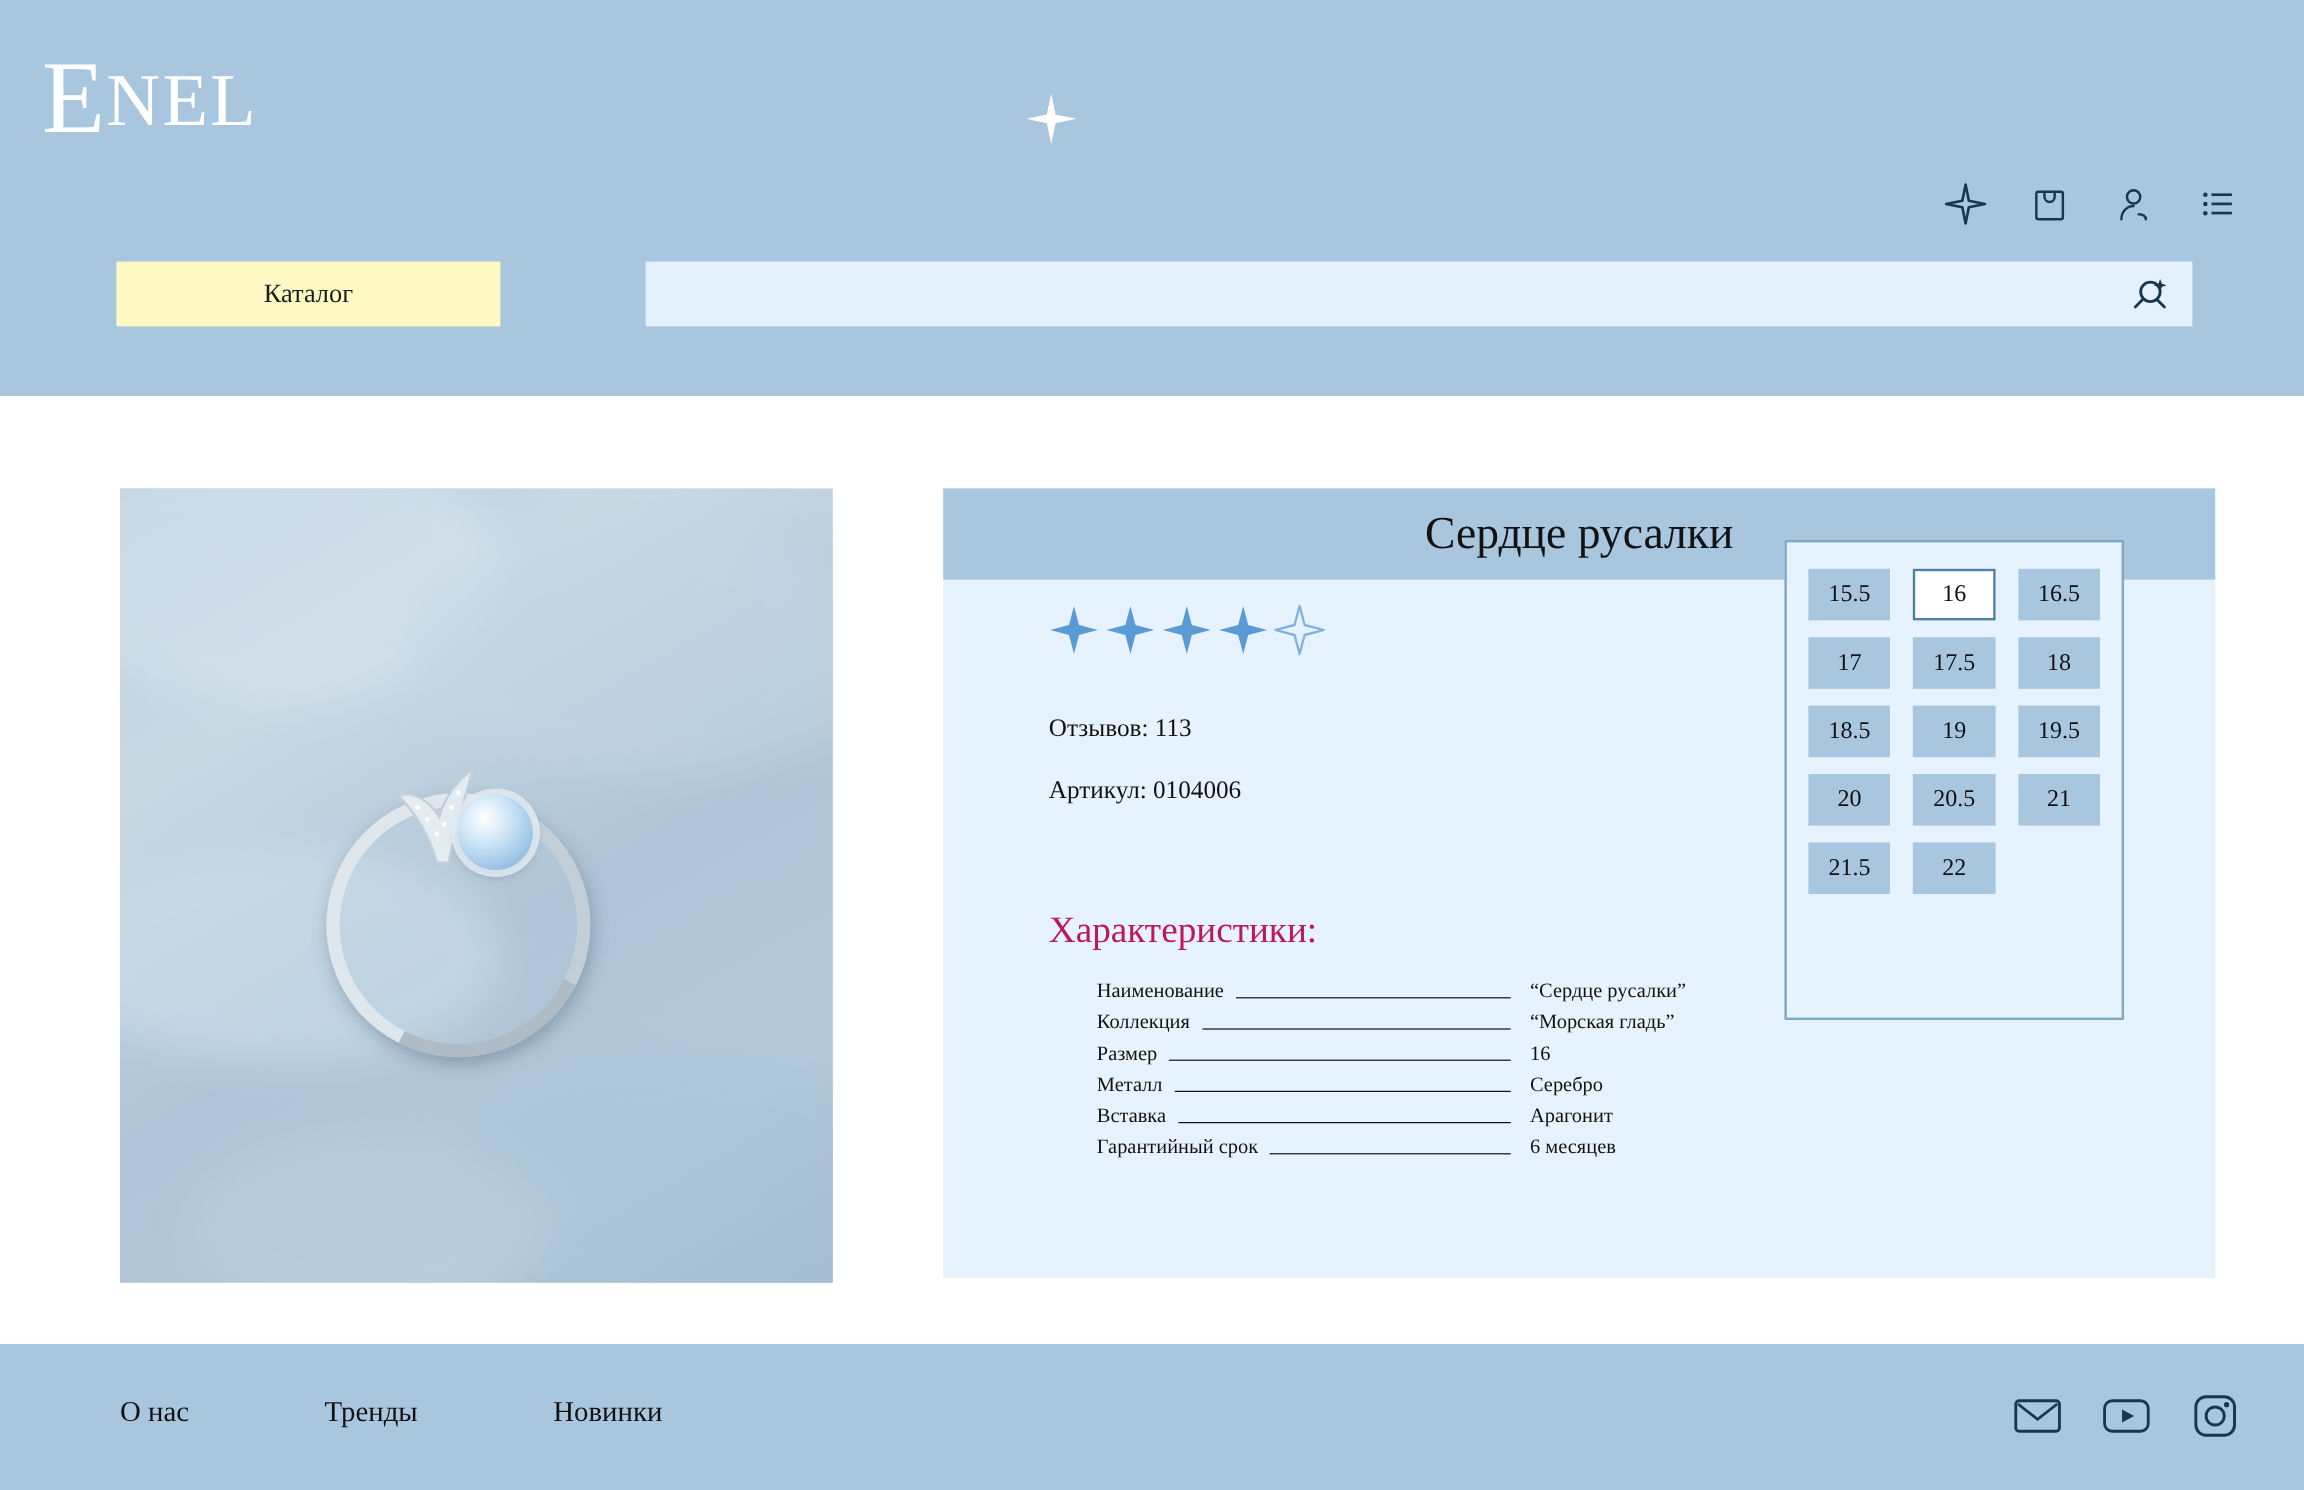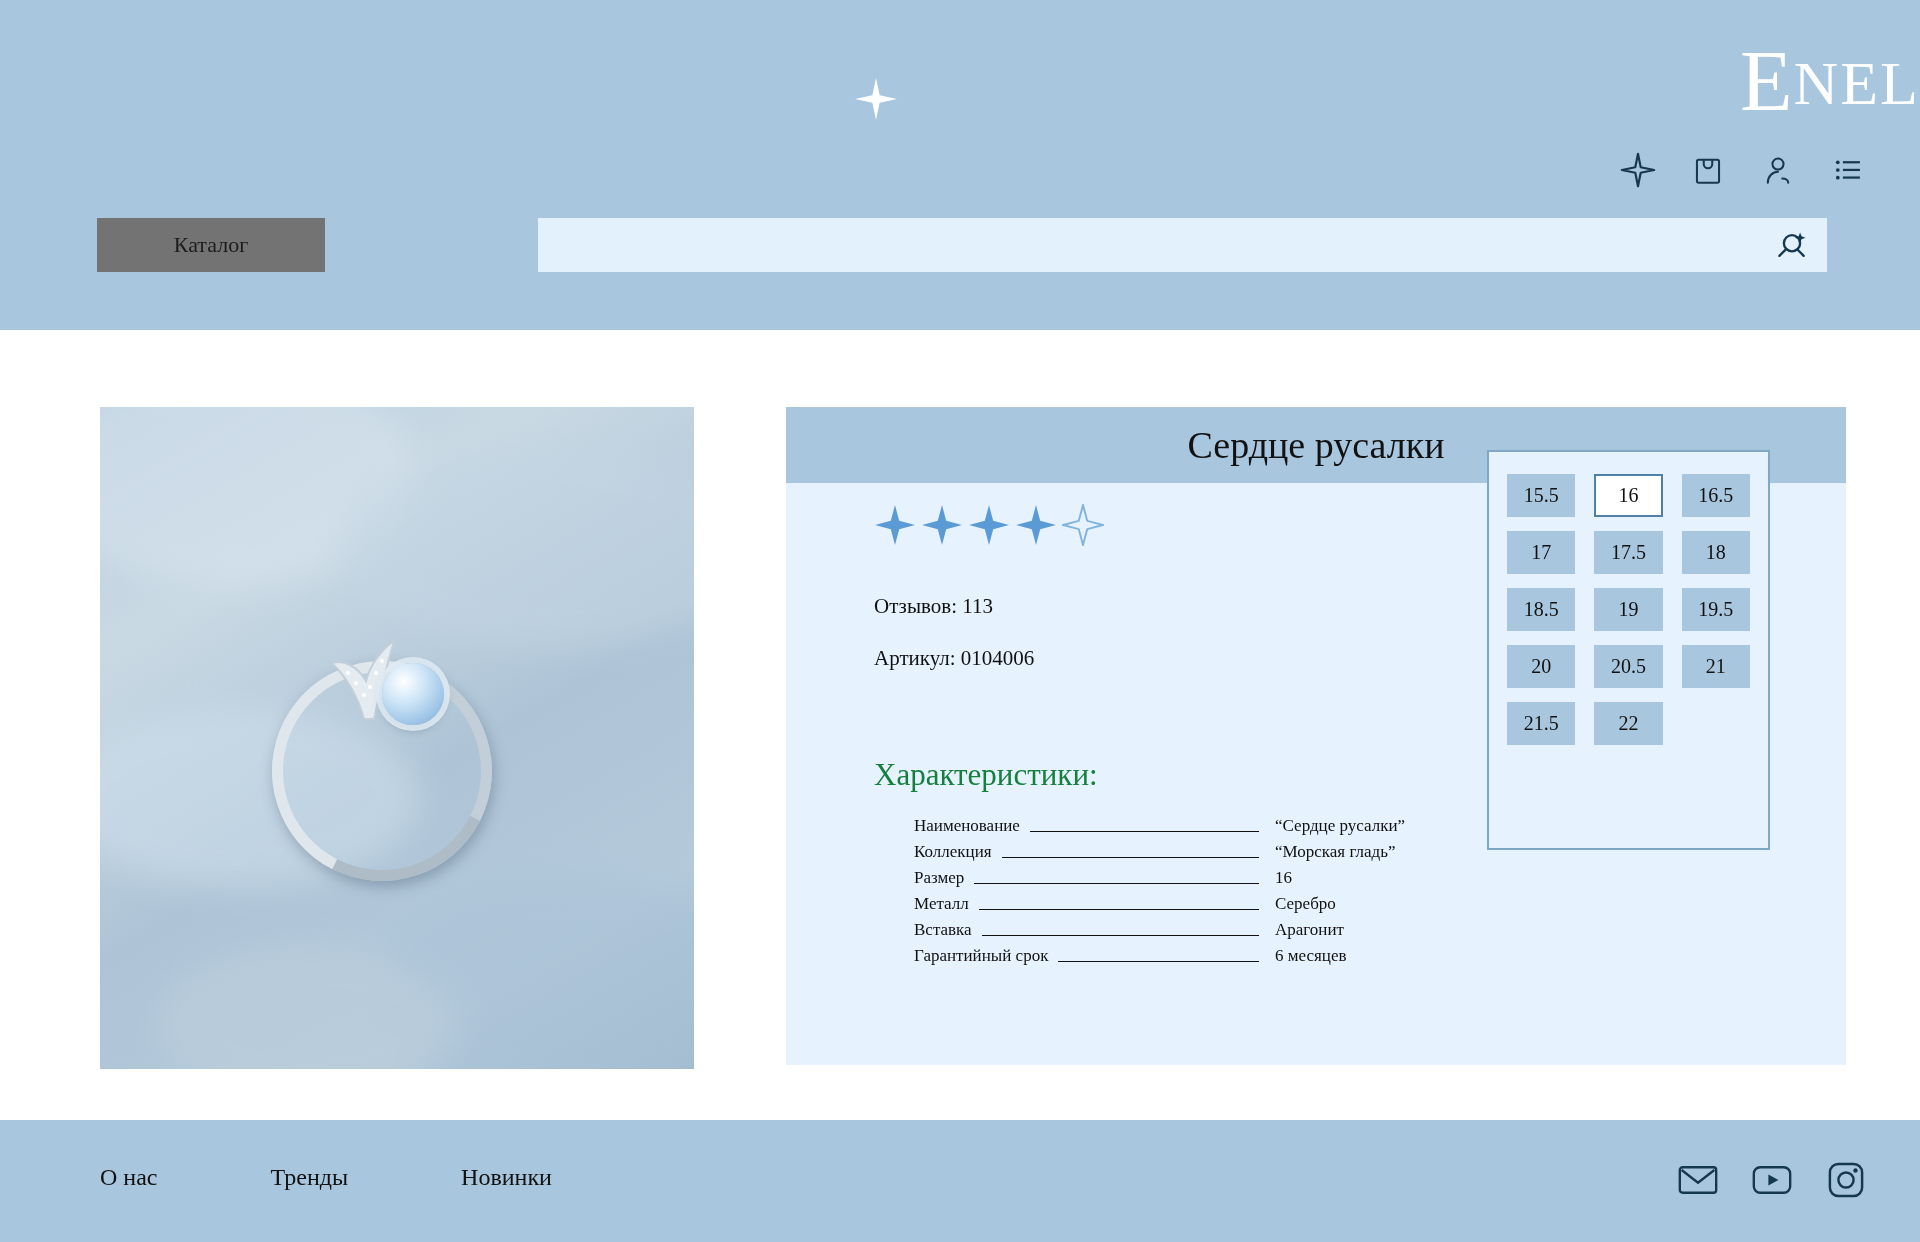--- a/index.html
+++ b/index.html
@@ -15,25 +15,26 @@
   .header {
     position: relative;
     width: 1920px;
     height: 330px;
     background: #a8c6de;
   }
   .logo {
     position: absolute;
     left: 0; right: 0;
     top: 38px;
-    text-align: right;
+    text-align: left;
     color: #ffffff;
     font-family: "Liberation Serif", serif;
     letter-spacing: 1px;
     user-select: none;
+    padding-left: 35px;
   }
   .logo .big {
     font-size: 86px;
     line-height: 86px;
     vertical-align: -6px;
   }
   .logo .rest {
     font-size: 62px;
     line-height: 62px;
     letter-spacing: 2px;
@@ -56,22 +57,22 @@
   }
   .header-icons .hicon {
     width: 40px; height: 40px;
     display: flex; align-items: center; justify-content: center;
     cursor: pointer;
   }
 
   .catalog-btn {
     position: absolute;
     left: 97px; top: 218px;
-    width: 228px; height: 54px;
-    background: #737373;
+    width: 320px; height: 54px;
+    background: #fef9c3;
     color: #1c1c1c;
     font-size: 22px;
     display: flex; align-items: center; justify-content: center;
     cursor: pointer;
   }
   .search-bar {
     position: absolute;
     left: 538px; top: 218px;
     width: 1289px; height: 54px;
     background: #e3f1fd;
@@ -171,21 +172,21 @@
     left: 88px;
     font-size: 21px;
     color: #111;
   }
   .meta-reviews { top: 187px; }
   .meta-article { top: 239px; }
   .char-head {
     position: absolute;
     left: 88px; top: 350px;
     font-size: 31px;
-    color: #15803d;
+    color: #be185d;
   }
 
   .spec-table {
     position: absolute;
     left: 88px; top: 406px;
     width: 600px;
   }
   .spec-row {
     display: flex;
     align-items: center;

